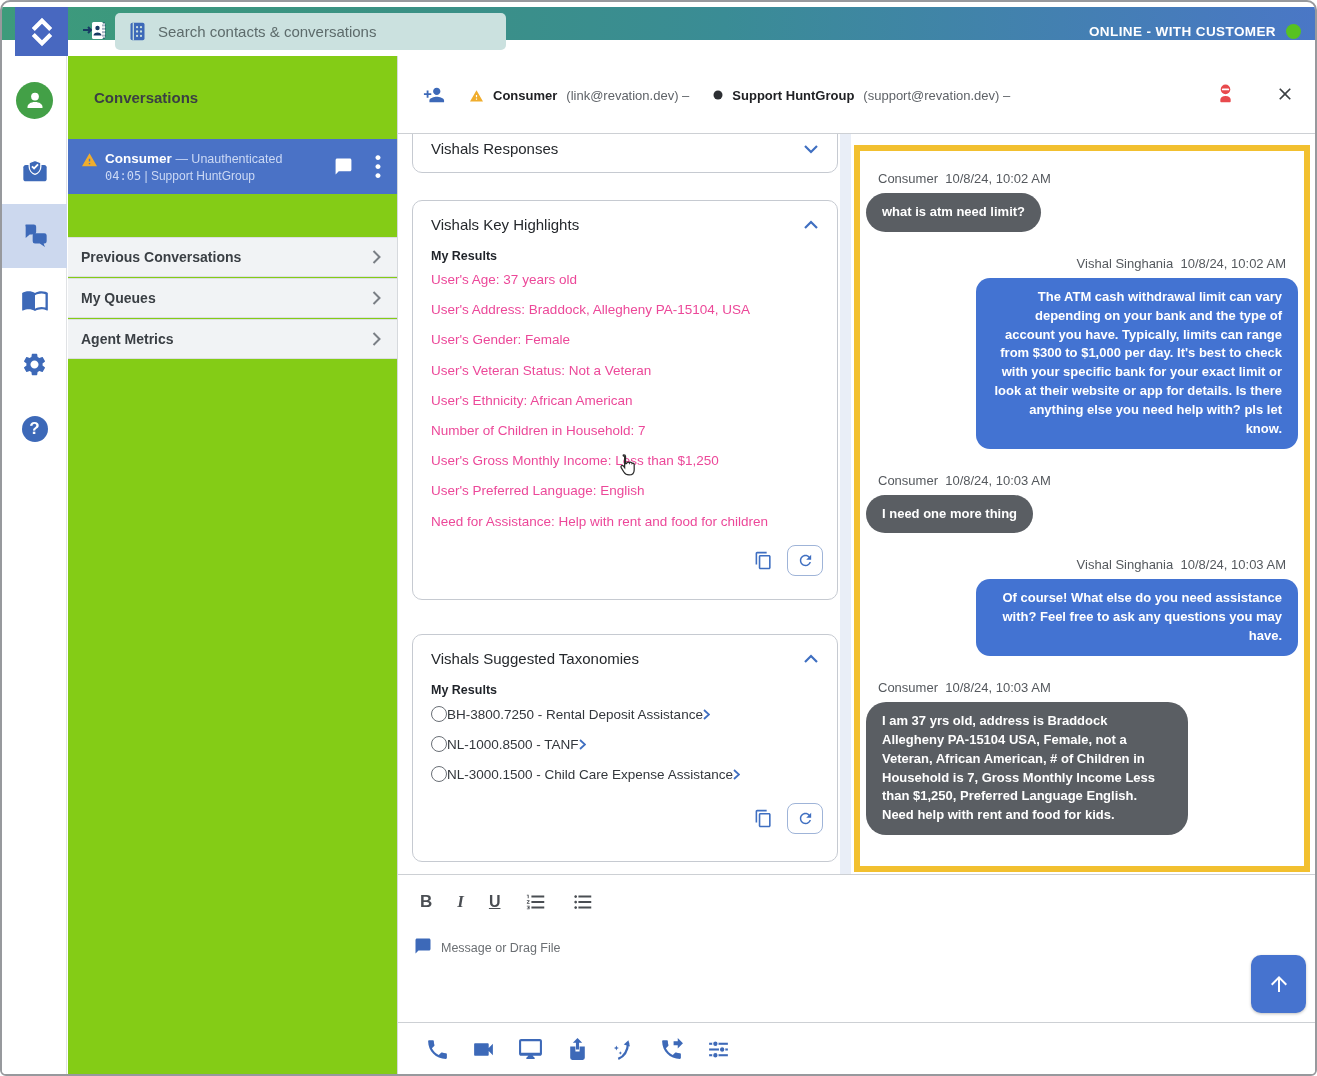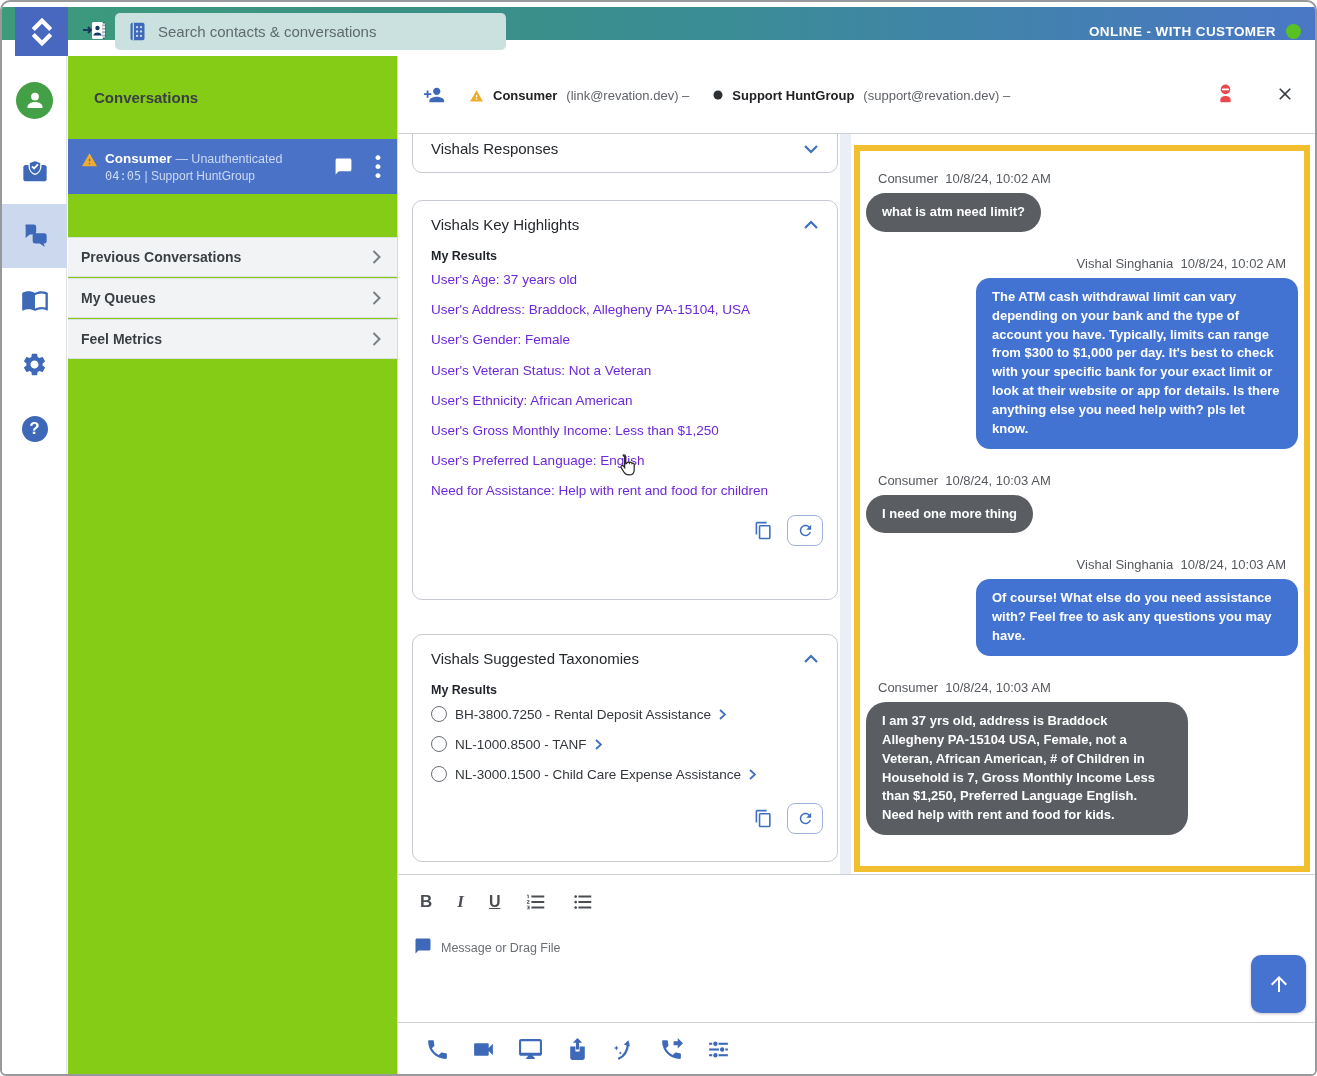--- a/index.html
+++ b/index.html
@@ -45,39 +45,39 @@
   .ct-row { position:absolute; left:24px; top:28px; display:flex; align-items:center; gap:9px; font-size:13px; color:#3c4043; }
   .ct-row b { color:#202124; }
   .ct-row .mail { color:#5f6368; }
   .ct-right { position:absolute; right:20px; top:26px; display:flex; align-items:center; gap:38px; }
 
   .assist-col { position:absolute; left:14px; top:78px; width:426px; height:740px; overflow:hidden;padding-left:12px; }
   .card { position:absolute; left:0; width:426px; background:#fff; border:1px solid #c6cad1; border-radius:10px; }
   .card .head { display:flex; align-items:center; justify-content:space-between; padding:15px 18px 10px 18px; }
   .card .head .t { font-size:15px; color:#25282c; }
   .card .subt { font-size:12.5px; font-weight:bold; color:#1f2329; padding:6px 18px 2px 18px; }
-  .hl-item { font-size:13.5px; color:#6d28d9; padding:0 18px; line-height:30.2px; }
-  .tax-item { display:flex; align-items:center; gap:8px; padding:7px 18px; }
+  .hl-item { font-size:13.5px; color:#ec4899; padding:0 18px; line-height:30.2px; }
+  .tax-item { display:flex; align-items:center; gap:0; padding:7px 18px; }
   .tax-item .radio { width:16px; height:16px; border:1.6px solid #6a6f76; border-radius:50%; flex:none; }
   .tax-item .lbl { font-size:13.5px; color:#33373c; }
   .card-foot { display:flex; align-items:center; justify-content:flex-end; gap:14px; padding:8px 14px 10px 18px; }
   .refresh-btn { width:36px; height:31px; border:1px solid #9fb4d8; border-radius:8px; display:flex; align-items:center; justify-content:center; background:#fff; }
 
   .scroll-strip { position:absolute; left:442px; top:78px; width:11px; height:740px; background:#e9eef7; }
 
   
   .chat-panel { position:absolute; left:456px; top:89px; width:456px; height:727px; border:6px solid #f2c02f; background:#fff; overflow:hidden; }
   .chat-inner { padding:20px 6px; display:flex; flex-direction:column; }
   .msg { display:flex; flex-direction:column; margin-bottom:24px; }
   .msg .meta { font-size:13px; color:#55595e; margin:0 12px 7px 12px; }
   .msg.left { align-items:flex-start; }
   .msg.right { align-items:flex-end; }
   .bub { font-size:13px; font-weight:bold; line-height:1.45; padding:10px 16px; max-width:322px; color:#fff; }
   .msg.left .bub { background:#5a5e63; border-radius:20px; }
-  .msg.right .bub { background:#4373d2; border-radius:14px; }
+  .msg.right .bub { background:#4373d2; border-radius:14px;text-align:right; }
 
   
   .composer { position:absolute; left:0; right:0; top:818px; height:148px; border-top:1px solid #cdd0d4; }
   .fmt-row { position:absolute; left:22px; top:16px; display:flex; align-items:center; gap:25px; color:#4a4e53; }
   .fmt-b { font-size:17px; font-weight:bold; }
   .fmt-i { font-size:17px; font-weight:bold; font-style:italic; font-family:"Liberation Serif", serif; }
   .fmt-u { font-size:16px; font-weight:bold; text-decoration:underline; }
   .msg-row { position:absolute; left:16px; top:62px; display:flex; align-items:flex-end; gap:9px; }
   .msg-row .ph { font-size:12.5px; color:#6b6f73; }
   .send-btn { position:absolute; right:9px; top:80px; width:55px; height:58px; background:#4673cf; border-radius:10px; display:flex; align-items:center; justify-content:center; box-shadow:0 1px 3px rgba(0,0,0,.25); }
@@ -194,21 +194,21 @@
           <polyline points="1.5,1 7.5,7 1.5,13" fill="none" stroke="#7a7f85" stroke-width="2"></polyline>
         </svg>
     </div>
     <div class="conv-row" style="top:180px">
       <span class="lbl">My Queues</span>
       <svg width="9" height="14" viewBox="0 0 9 14">
           <polyline points="1.5,1 7.5,7 1.5,13" fill="none" stroke="#7a7f85" stroke-width="2"></polyline>
         </svg>
     </div>
     <div class="conv-row" style="top:221px">
-      <span class="lbl">Feel Metrics</span>
+      <span class="lbl">Agent Metrics</span>
       <svg width="9" height="14" viewBox="0 0 9 14">
           <polyline points="1.5,1 7.5,7 1.5,13" fill="none" stroke="#7a7f85" stroke-width="2"></polyline>
         </svg>
     </div>
   </div>
 
   <div class="main">
 
     <div class="chat-top">
       <div class="ct-row">
@@ -256,20 +256,21 @@
           <svg width="16" height="10" viewBox="0 0 16 10">
               <polyline points="2,8 8,2 14,8" fill="none" stroke="#3f6fc1" stroke-width="2.2"></polyline>
             </svg>
         </div>
         <div class="subt">My Results</div>
         <div class="hl-item">User's Age: 37 years old</div>
         <div class="hl-item">User's Address: Braddock, Allegheny PA-15104, USA</div>
         <div class="hl-item">User's Gender: Female</div>
         <div class="hl-item">User's Veteran Status: Not a Veteran</div>
         <div class="hl-item">User's Ethnicity: African American</div>
+        <div class="hl-item">Number of Children in Household: 7</div>
         <div class="hl-item">User's Gross Monthly Income: Less than $1,250</div>
         <div class="hl-item">User's Preferred Language: English</div>
         <div class="hl-item">Need for Assistance: Help with rent and food for children</div>
         <div class="card-foot">
           <svg width="19" height="19" viewBox="0 0 24 24">
             <path d="M16,1H4C2.9,1,2,1.9,2,3v14h2V3h12V1z M19,5H8C6.9,5,6,5.9,6,7v14c0,1.1,0.9,2,2,2h11c1.1,0,2-0.9,2-2V7C21,5.9,20.1,5,19,5z M19,21H8V7h11V21z" fill="#3f6fc1"></path>
           </svg>
           <div class="refresh-btn">
             <svg width="17" height="17" viewBox="0 0 24 24">
               <path d="M17.65,6.35C16.2,4.9,14.21,4,12,4c-4.42,0-7.99,3.58-7.99,8s3.57,8,7.99,8c3.73,0,6.84-2.55,7.73-6h-2.08c-0.82,2.33-3.04,4-5.65,4c-3.31,0-6-2.69-6-6s2.69-6,6-6c1.66,0,3.14,0.69,4.22,1.78L13,11h7V4L17.65,6.35z" fill="#3f6fc1"></path>

